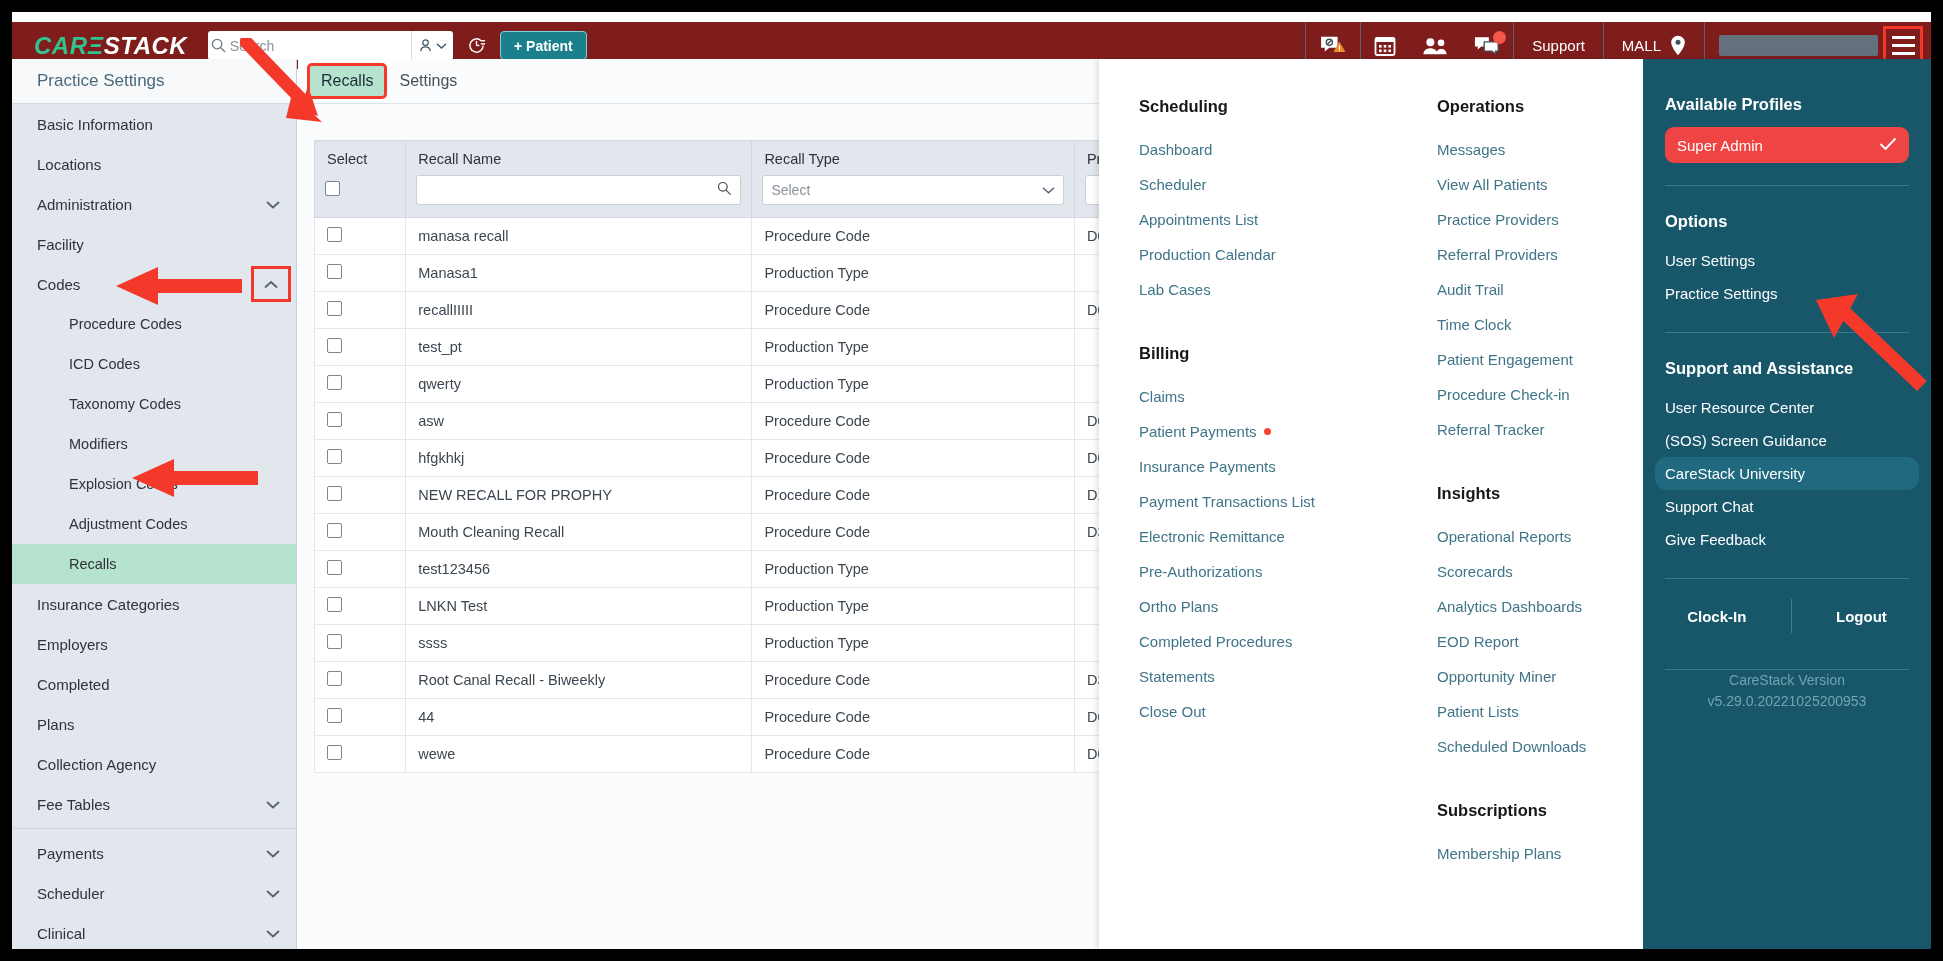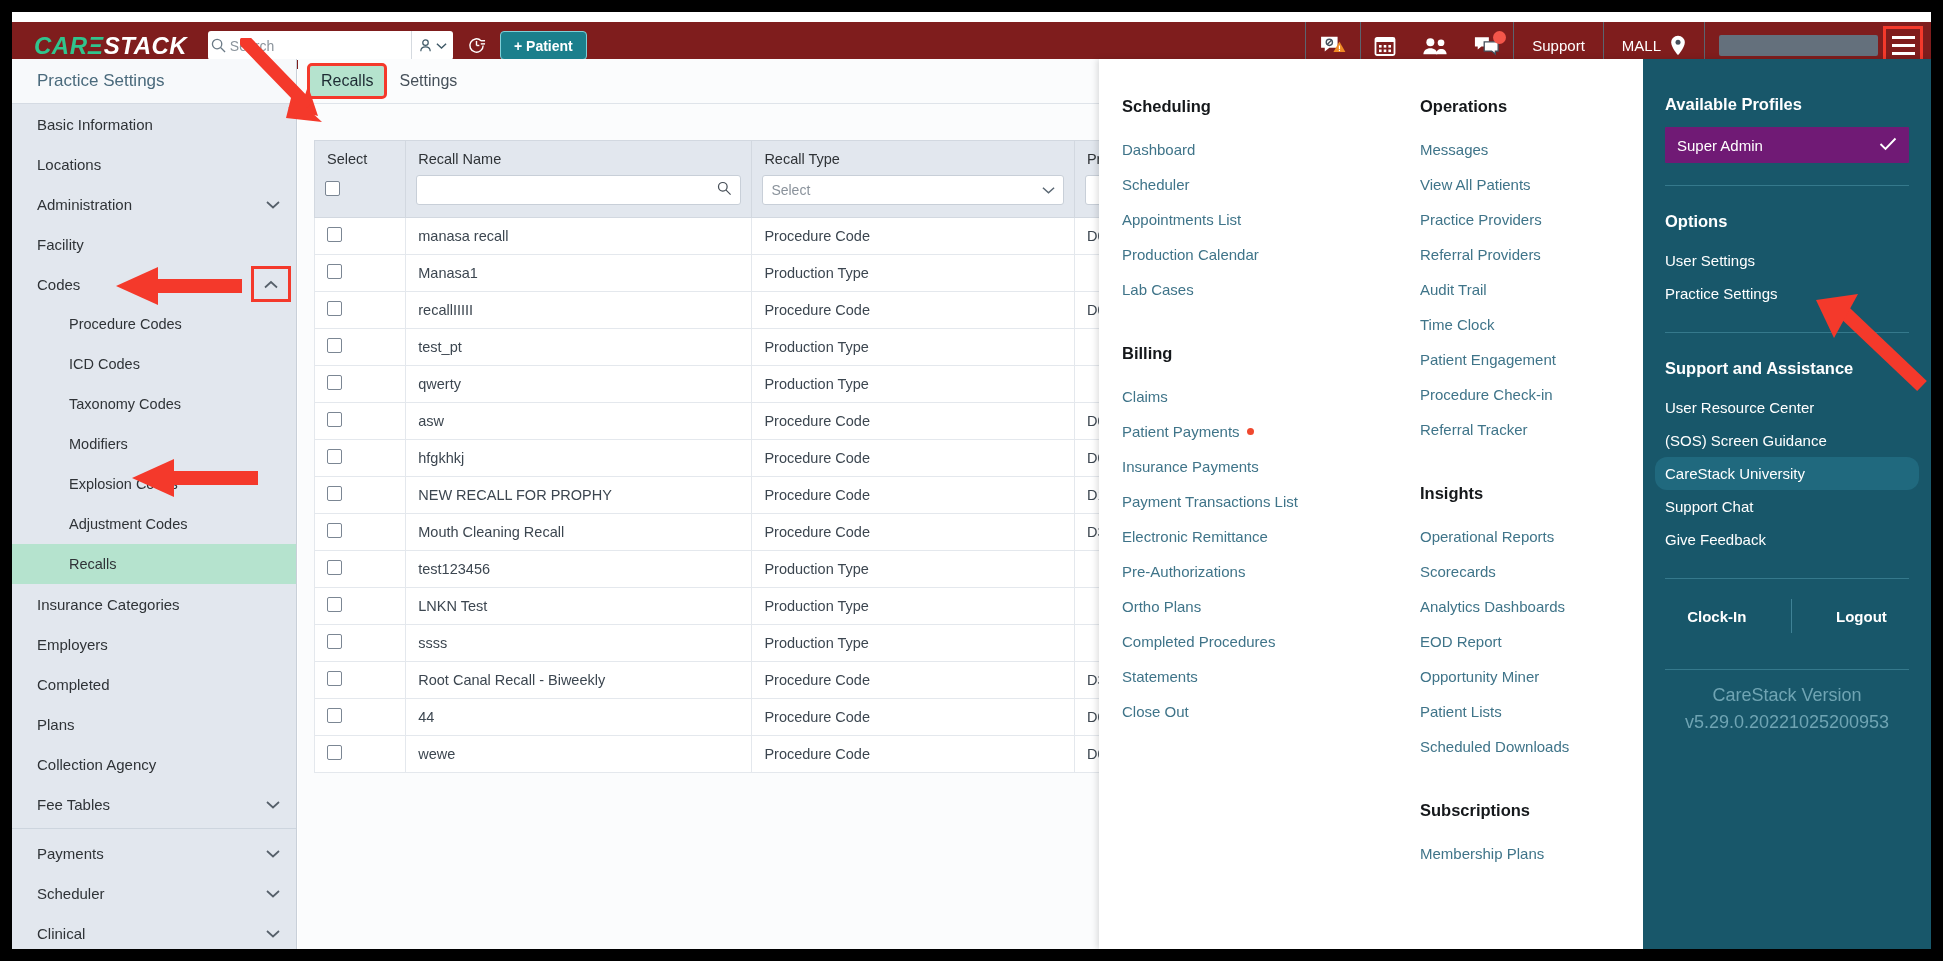--- a/index.html
+++ b/index.html
@@ -202,21 +202,21 @@
 
   
   .megamenu {
     position: absolute; left: 1087px; top: 47px;
     width: 832px; height: 890px;
     background: #ffffff;
     display: flex;
     box-shadow: -2px 0 6px rgba(0,0,0,.13);
   }
   .mm-col {
-    padding: 38px 0 0 23px;
+    padding: 38px 0 0 40px;
   }
   .mm-col.c1 { width: 298px; }
   .mm-col.c2 { width: 246px; }
   .mm-head {
     font-size: 16.5px; font-weight: bold; color: #15181b;
     margin-bottom: 16px;
   }
   .mm-head.spaced { margin-top: 37px; }
   .mm-item {
     font-size: 15px; color: #3f7489;
@@ -228,43 +228,43 @@
   
   .rpanel {
     width: 288px; background: #18576a; color: #fff;
     padding: 36px 22px 0 22px; position: relative;
   }
   .rp-head {
     font-size: 16.5px; font-weight: bold; margin-bottom: 13px;
   }
   .rp-head.sp { margin-top: 26px; }
   .rp-sel {
-    background: #701a75; border-radius: 1px;
+    background: #ef4444; border-radius: 9px;
     height: 36px; display: flex; align-items: center;
     justify-content: space-between; padding: 0 12px;
     font-size: 15px; cursor: pointer;
   }
   .rp-div { height: 1px; background: #35798c; margin: 22px 0 0 0; }
   .rp-item {
     font-size: 15px; padding: 8px 0 8px 0; cursor: pointer;
   }
   .rp-item.hl {
     background: #20697e; border-radius: 12px;
     padding-left: 10px; margin-left: -10px;
     width: calc(100% + 20px);
   }
   .rp-actions {
     display: flex; align-items: center; justify-content: space-around;
     margin-top: 6px; padding: 14px 0;
   }
   .rp-actions .act { font-size: 15px; font-weight: bold; cursor: pointer; }
   .rp-vline { width: 1px; height: 34px; background: #3f8296; }
   .rp-ver {
-    text-align: center; font-size: 18px; color: #6fa4b3;
-    line-height: 1.5; margin-top: 12px;
+    text-align: center; font-size: 14px; color: #6fa4b3;
+    line-height: 1.5; 
   }
 
   
   .arrow-svg { position: absolute; pointer-events: none; z-index: 50; }
 </style>
 </head>
 <body>
 
 <div id="app">
 

